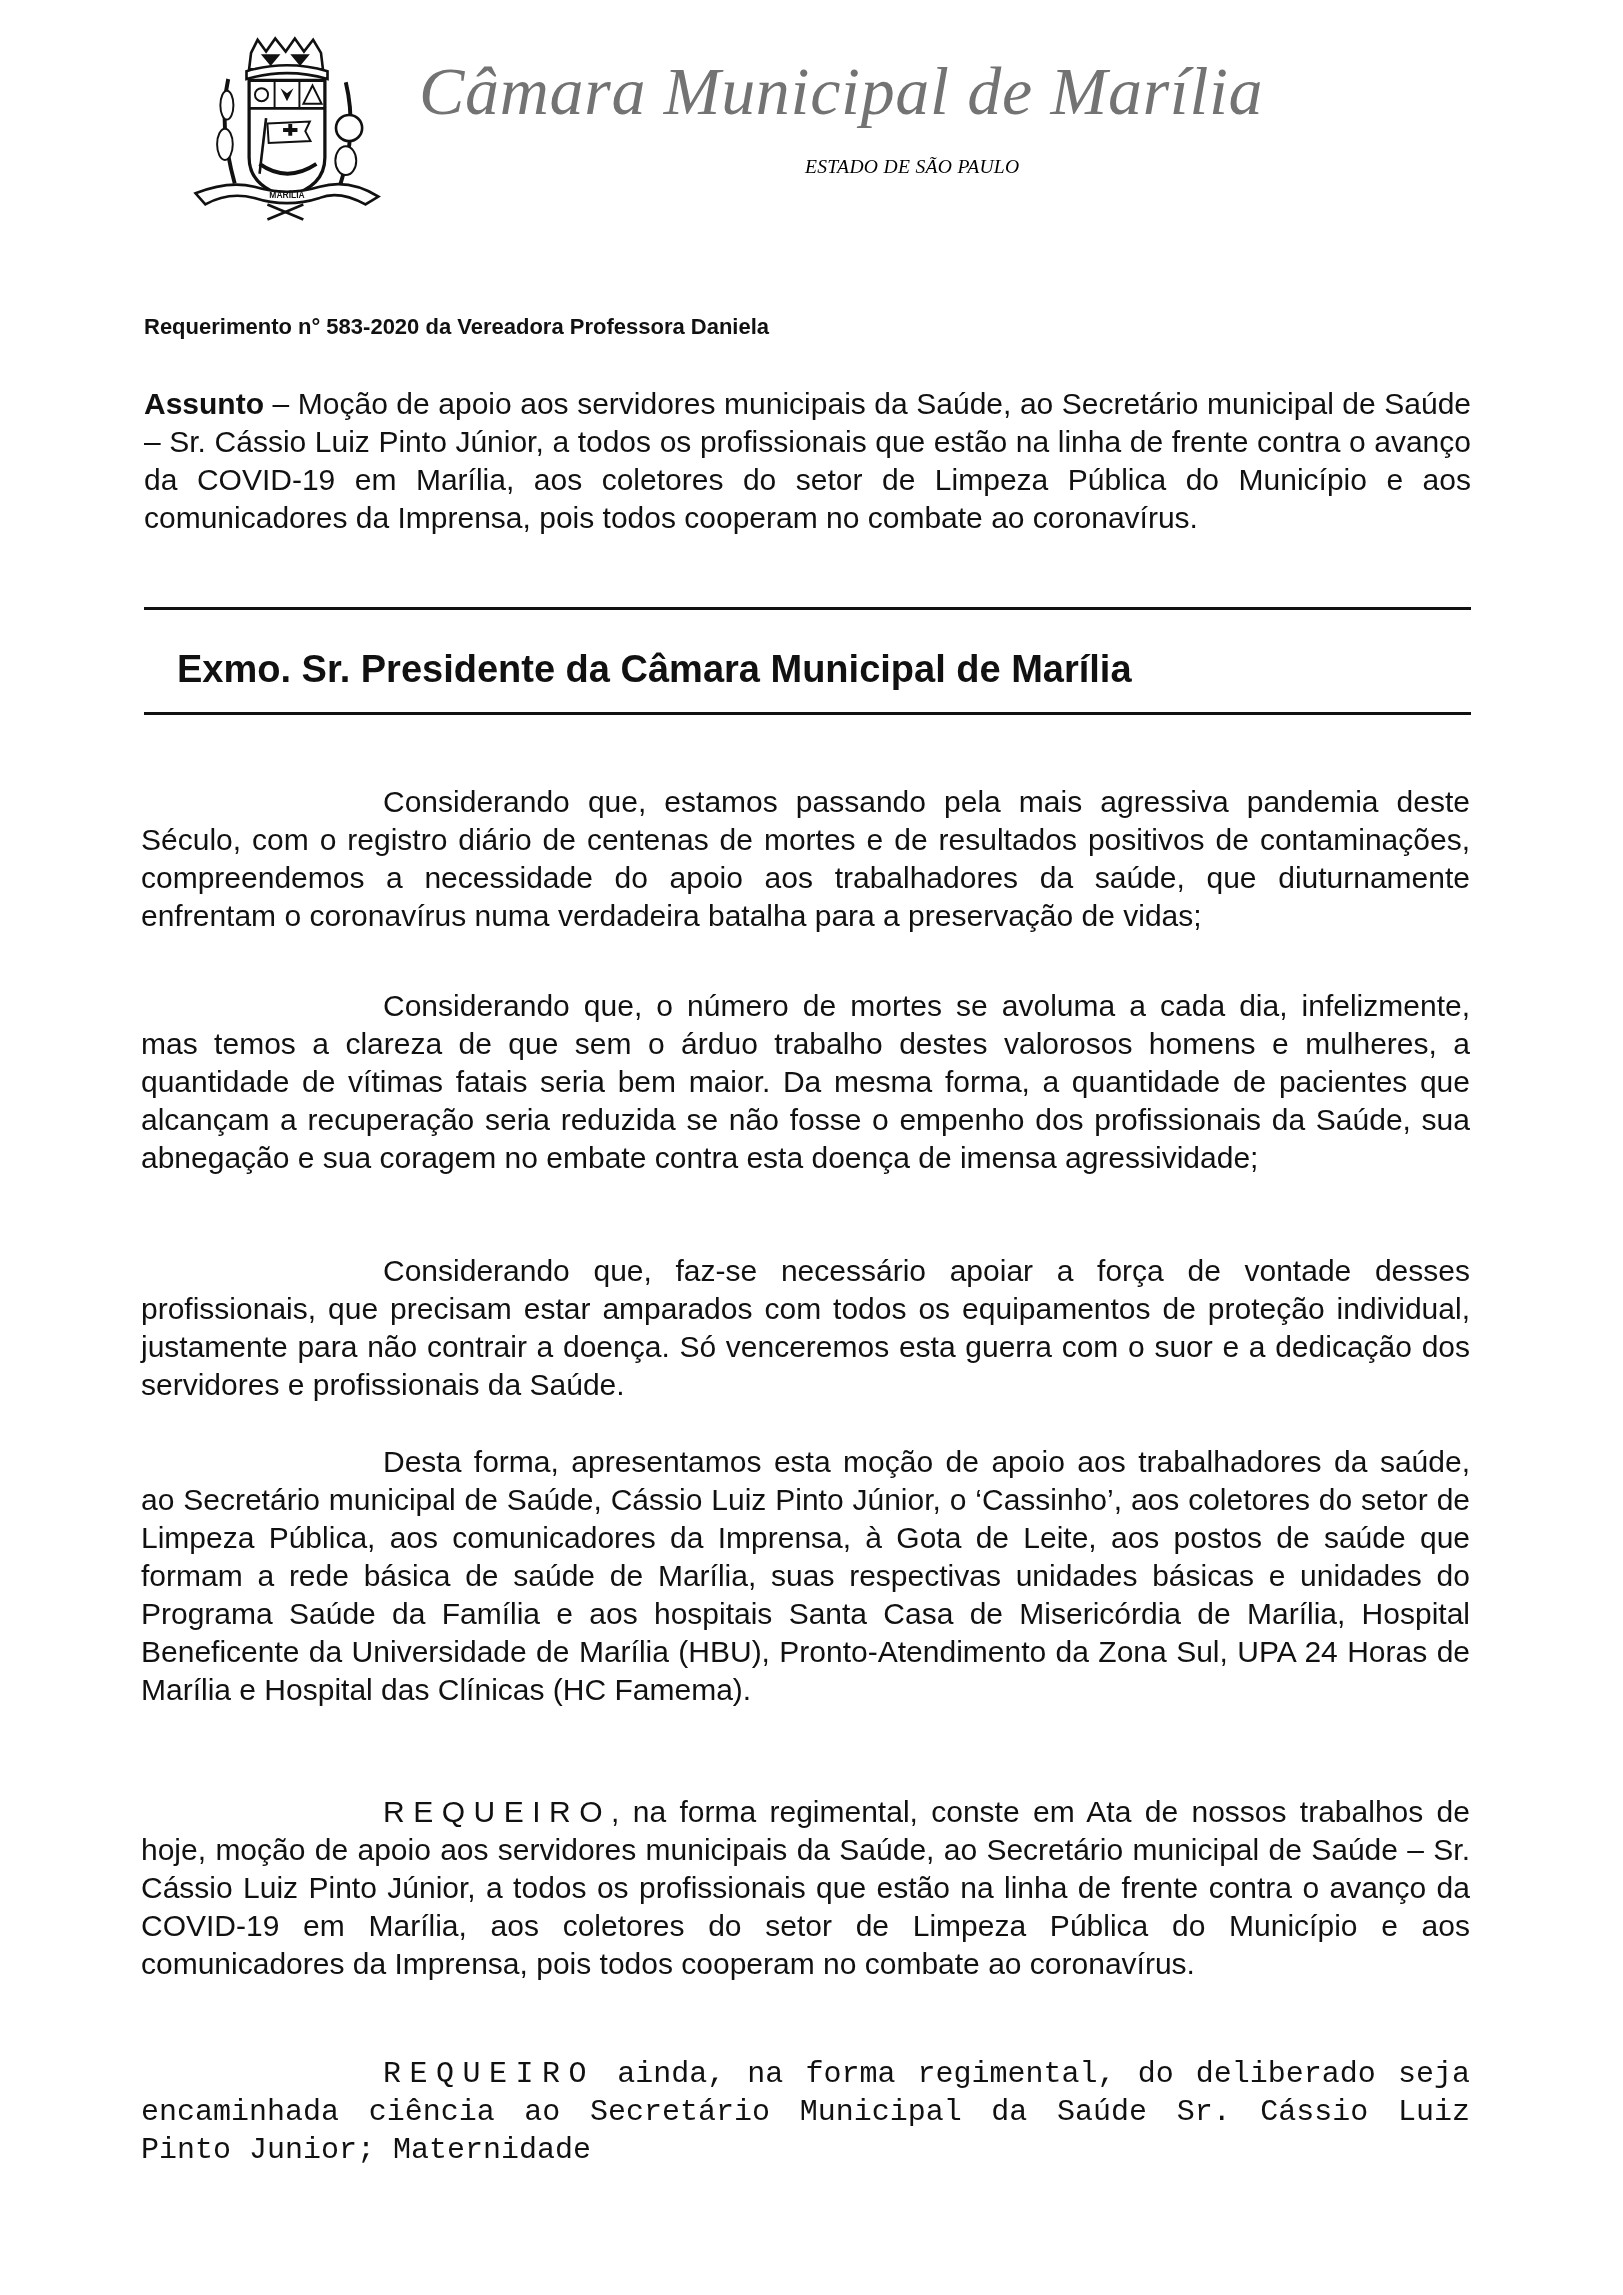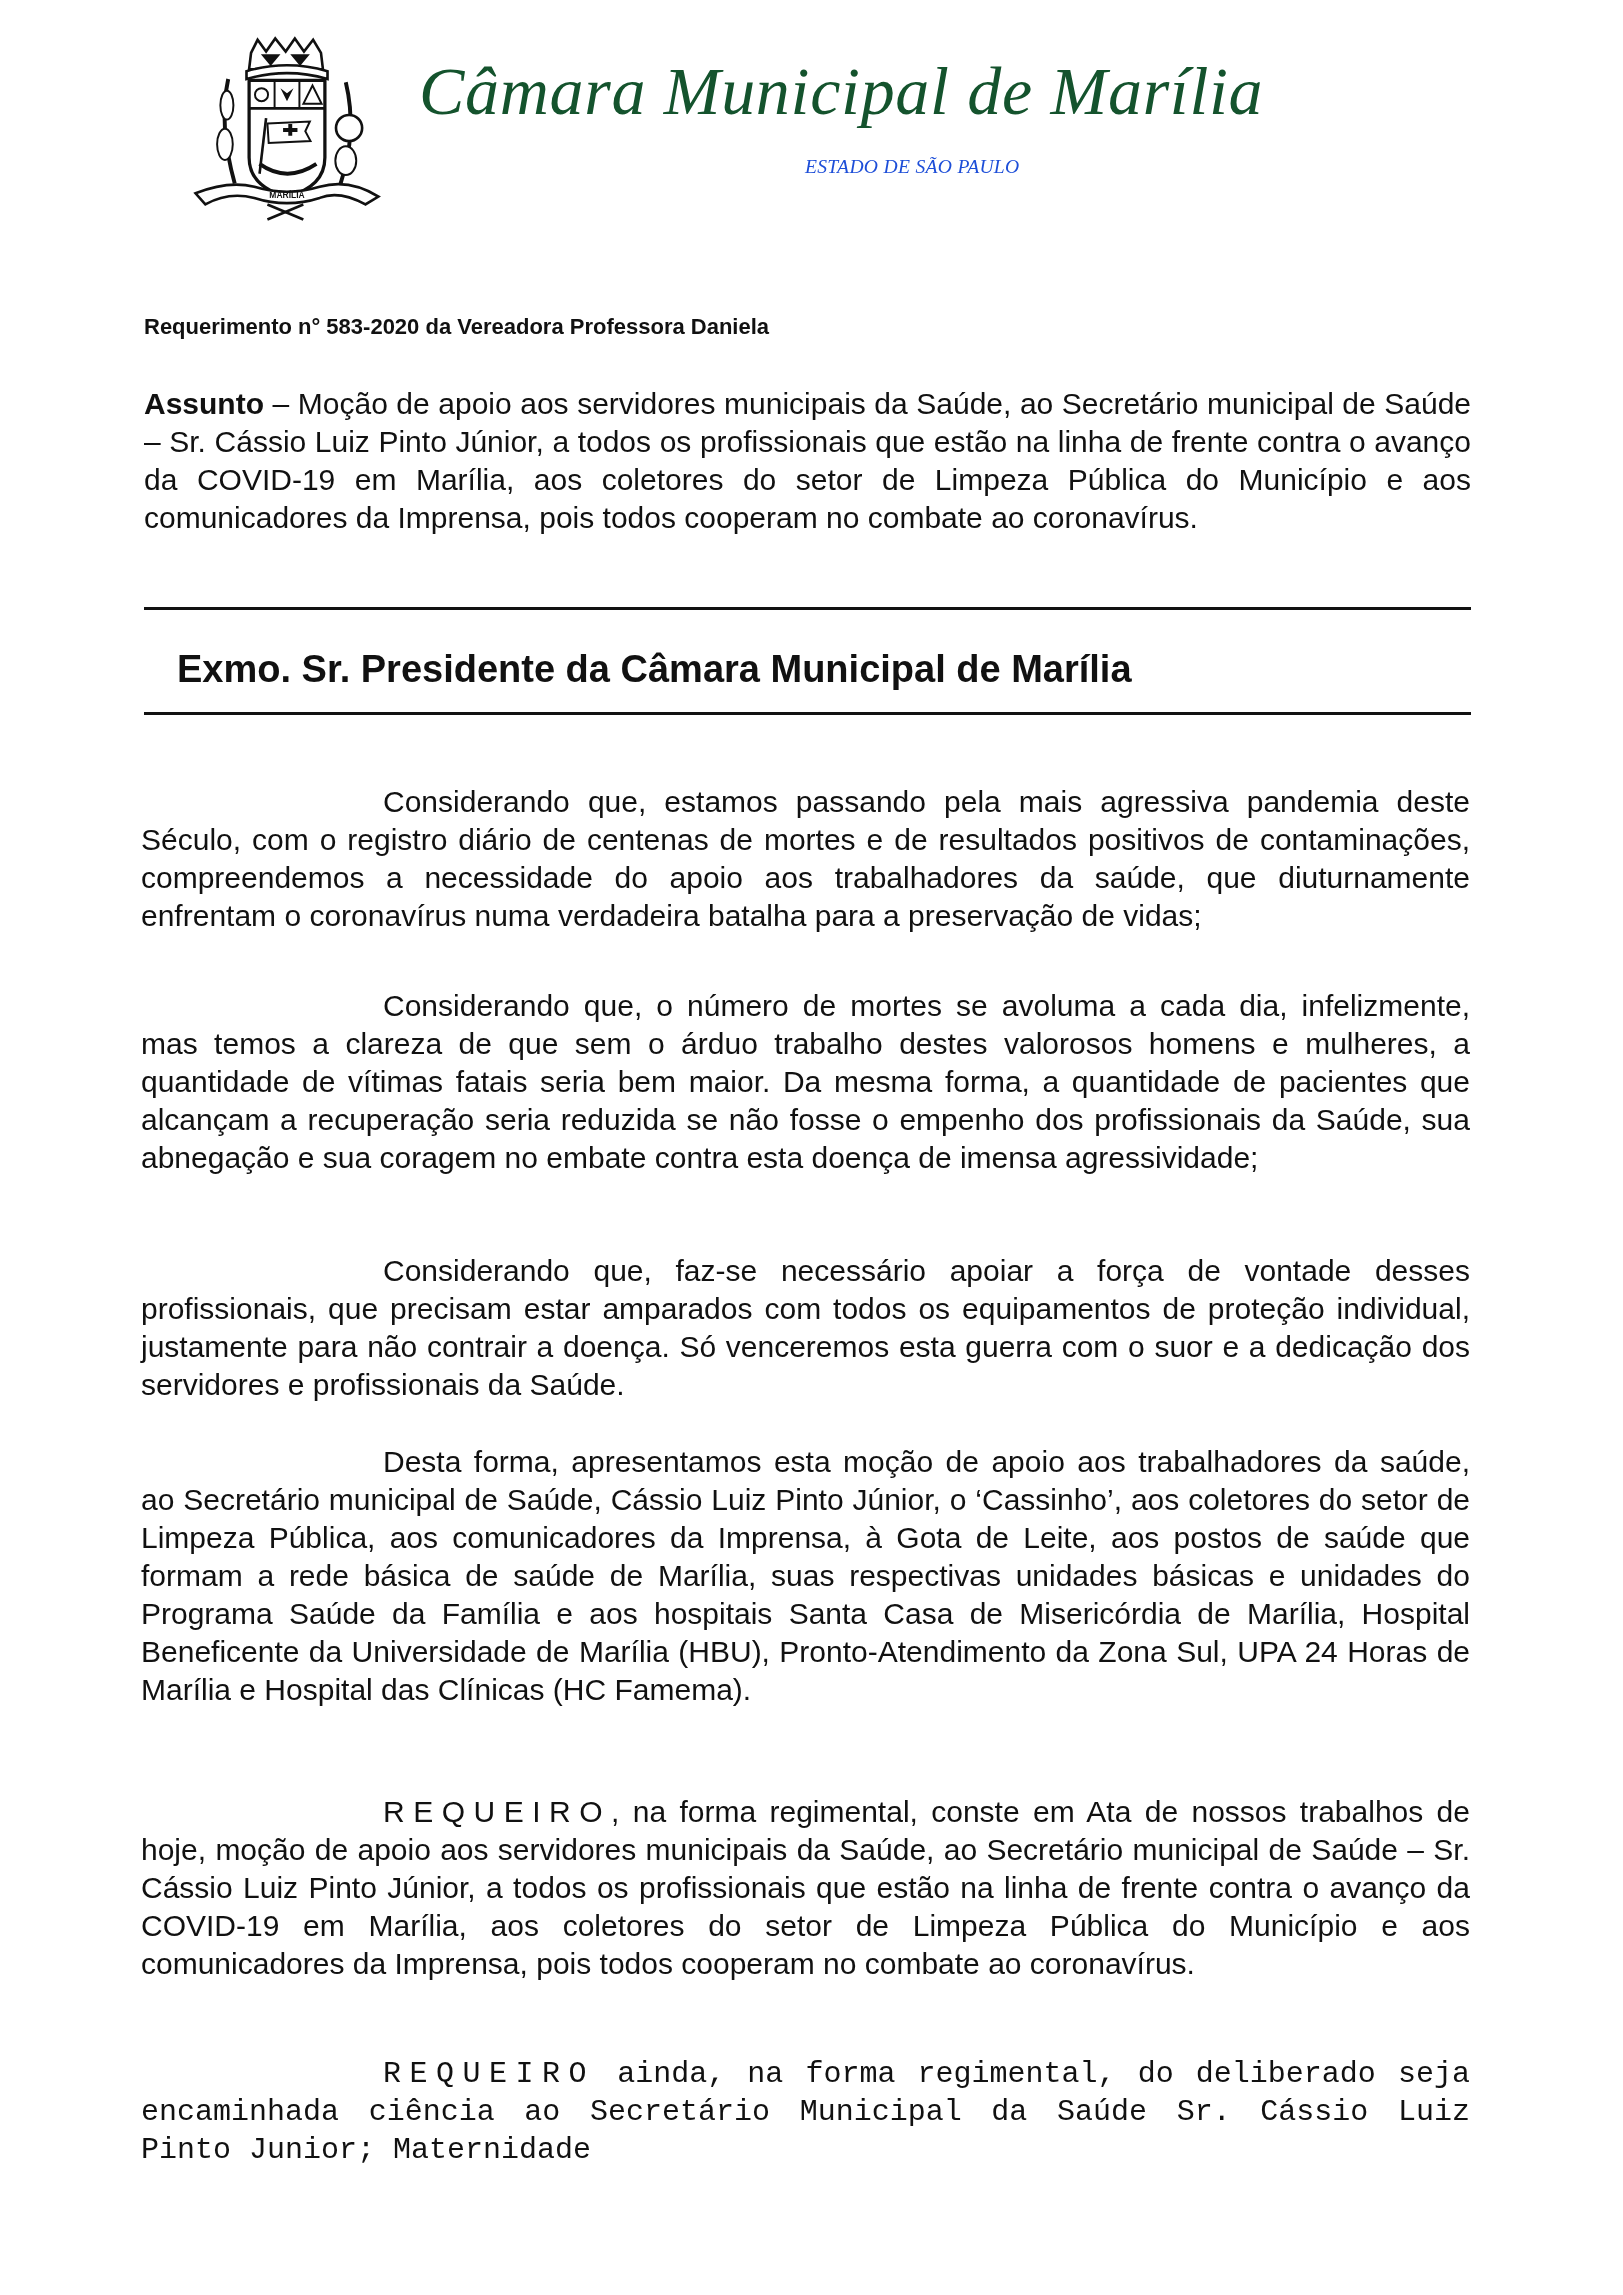--- a/index.html
+++ b/index.html
@@ -5,27 +5,27 @@
   html, body { margin: 0; padding: 0; background: #ffffff; }
   body {
     width: 1623px; height: 2295px; position: relative; overflow: hidden;
     font-family: "Liberation Sans", sans-serif; color: #111111;
   }
   .crest { position: absolute; left: 189px; top: 33px; width: 196px; height: 190px; }
   .crest svg { width: 100%; height: 100%; }
   .title {
     position: absolute; left: 419px; top: 52px;
     font-family: "Liberation Serif", serif; font-style: italic;
-    font-size: 68px; letter-spacing: 0.7px; color: #14532d;
+    font-size: 68px; letter-spacing: 0.7px; color: #737373;
     white-space: nowrap;
   }
   .subtitle {
     position: absolute; left: 805px; top: 156px;
     font-family: "Liberation Serif", serif; font-style: italic;
-    font-size: 19.6px; letter-spacing: 0.3px; color: #1d4ed8; white-space: nowrap;
+    font-size: 19.6px; letter-spacing: 0.3px; color: #000000; white-space: nowrap;
   }
   .req-title {
     position: absolute; left: 144px; top: 314px;
     font-weight: bold; font-size: 22px; white-space: nowrap;
   }
   .assunto {
     position: absolute; left: 144px; top: 385px; width: 1327px;
     font-size: 30px; line-height: 38px; text-align: justify;
   }
   .assunto b { font-weight: bold; }

